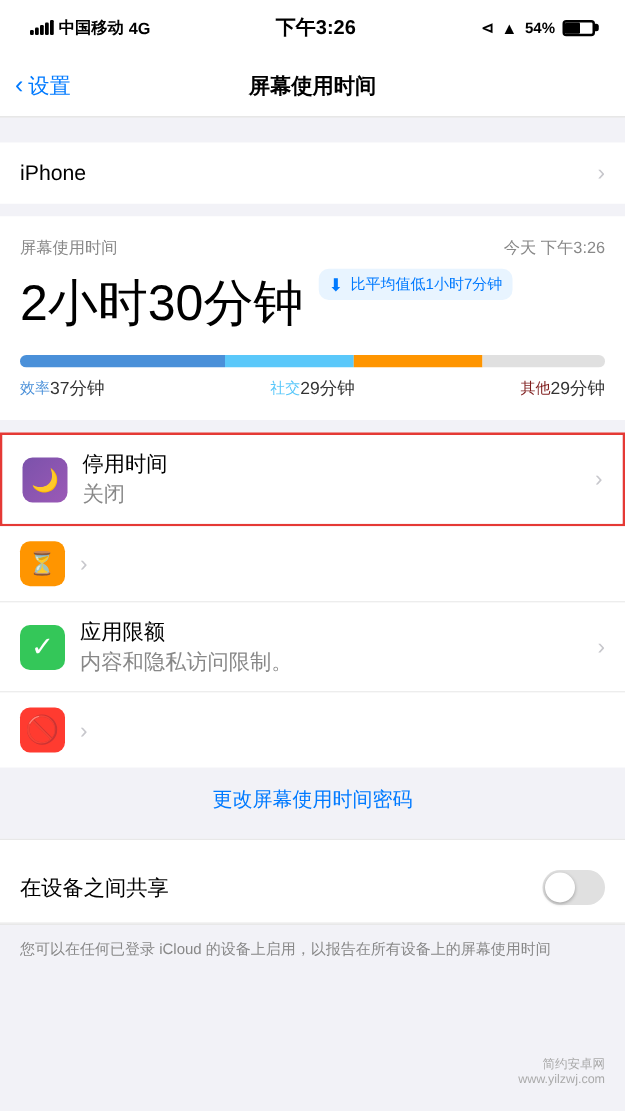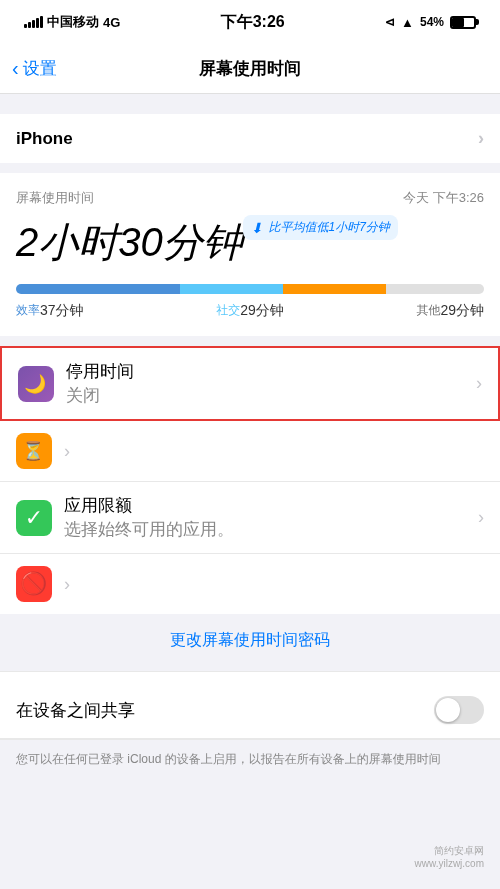--- a/index.html
+++ b/index.html
@@ -89,21 +89,21 @@
       margin: 0;
     }
     .card-row {
       display: flex;
       align-items: center;
       justify-content: space-between;
       padding: 14px 16px;
       border-bottom: 1px solid #e8e8e8;
       background: #fff;
     }
-    .card-row:last-child { border-bottom: none; font-weight: bold; }
+    .card-row:last-child { border-bottom: none; }
     .row-text { font-size: 17px; color: #000; }
     .chevron {
       color: #c7c7cc;
       font-size: 18px;
     }
 
     
     .usage-section {
       background: #fff;
       padding: 16px;
@@ -262,21 +262,21 @@
       <span class="chevron">›</span>
     </div>
   </div>
 </div>
 
 <div class="usage-section" style="margin-top: 10px;">
   <div class="section-header" style="padding: 0 0 8px 0;">
     <span class="section-header-label">屏幕使用时间</span>
     <span class="section-header-value">今天 下午3:26</span>
   </div>
-  <div style="display: flex; align-items: flex-start; flex-wrap: wrap; margin-bottom: 10px; font-style: italic;">
+  <div style="display: flex; align-items: flex-start; gap: 12px; flex-wrap: wrap; margin-bottom: 10px;">
     <div class="usage-big-time">2小时30分钟</div>
     <div class="usage-compare">
       <span class="compare-icon">⬇</span>
       <span class="compare-text">比平均值低1小时7分钟</span>
     </div>
   </div>
 
   <div class="bar-container">
     <div class="bar-segment" style="width:35%; background:#4a90d9;"></div>
     <div class="bar-segment" style="width:22%; background:#5ac8fa;"></div>
@@ -287,21 +287,21 @@
   <div class="usage-labels">
     <div class="usage-label-item">
       <span class="label-cat" style="color:#4a90d9;">效率</span>
       <span class="label-time">37分钟</span>
     </div>
     <div class="usage-label-item" style="text-align:center;">
       <span class="label-cat" style="color:#5ac8fa;">社交</span>
       <span class="label-time">29分钟</span>
     </div>
     <div class="usage-label-item" style="text-align:right;">
-      <span class="label-cat" style="color:#737373;">其他</span>
+      <span class="label-cat" style="color:#7f1d1d;">其他</span>
       <span class="label-time">29分钟</span>
     </div>
   </div>
 </div>
 
 <div class="features-section">
 
   <div style="border: 2px solid #e53935; background: #fff; margin: 8px 0 0 0;">
     <div class="feature-row" style="border: none;">
       <div class="feature-icon" style="background: linear-gradient(135deg, #7b52ab, #9b59b6);">
@@ -319,21 +319,21 @@
     <div class="feature-icon" style="background: #ff9500;">
       <span style="font-size:18px;">⏳</span>
     </div>
     <span class="chevron">›</span>
   </div>
 
   <div class="feature-row" style="border-bottom: 1px solid #e8e8e8;">
     <div class="feature-icon" style="background: #34c759; color: #fff; font-size: 22px;">✓</div>
     <div class="feature-text">
       <div class="feature-title">应用限额</div>
-      <div class="feature-subtitle">选择始终可用的应用。</div>
+      <div class="feature-subtitle">内容和隐私访问限制。</div>
     </div>
     <span class="chevron">›</span>
   </div>
 
   <div class="feature-row" style="border-bottom: none;">
     <div class="feature-icon" style="background: #ff3b30; color: #fff; font-size: 22px;">🚫</div>
     <span class="chevron">›</span>
   </div>
 
 </div>

